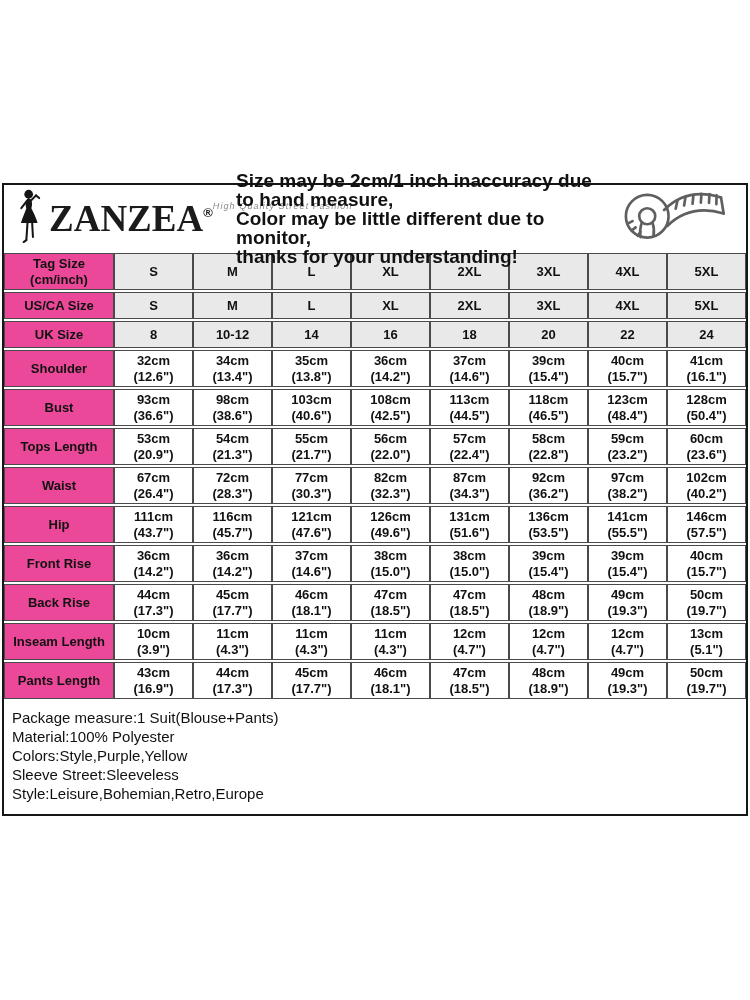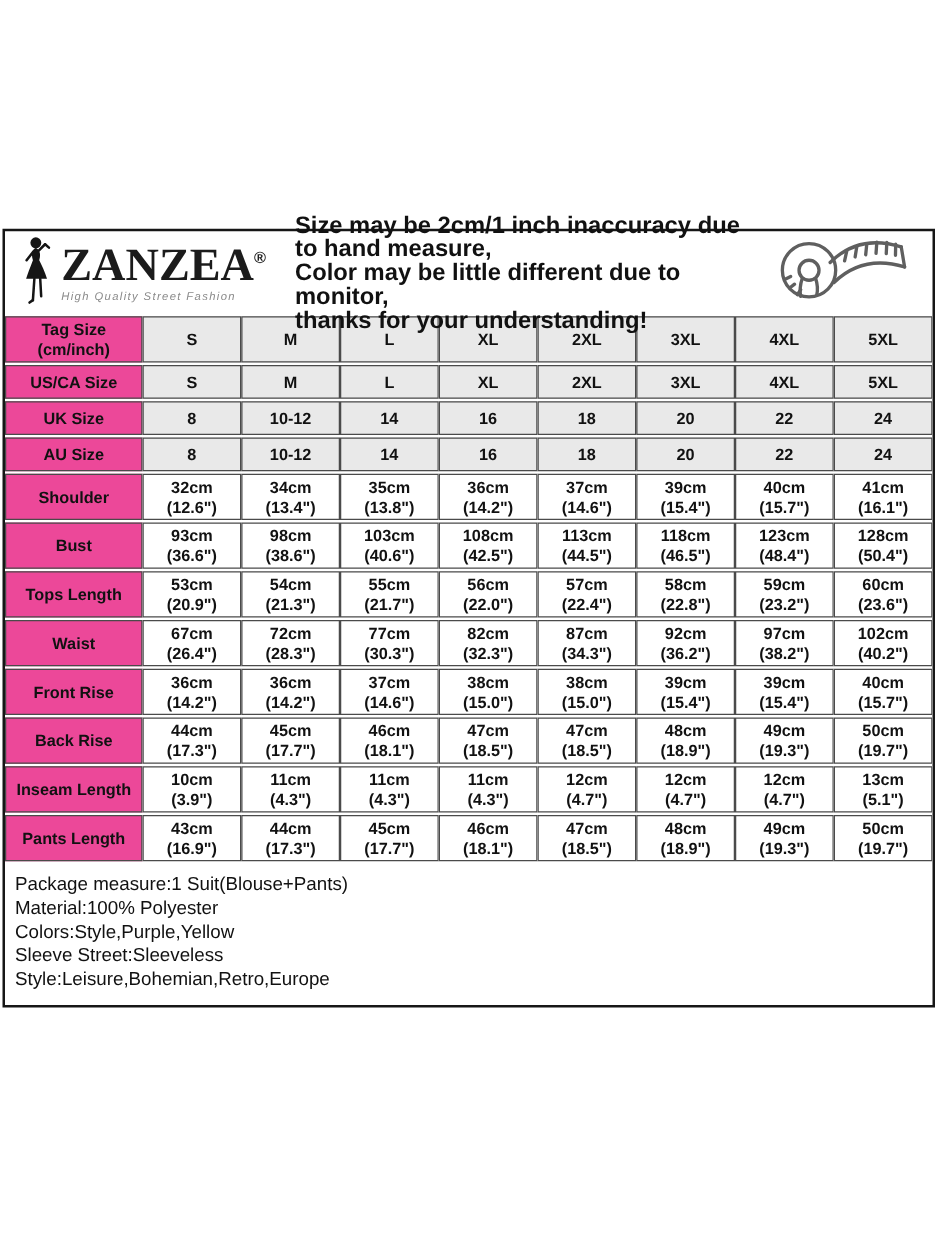--- a/index.html
+++ b/index.html
@@ -25,21 +25,21 @@
   }
   .logo {
     width: 228px;
     display: flex;
     align-items: center;
     gap: 3px;
     padding-left: 8px;
     box-sizing: border-box;
     flex-shrink: 0;
   }
-  .brandtext { display: flex; flex-direction: column; line-height: 1; justify-content: flex-end; }
+  .brandtext { display: flex; flex-direction: row; line-height: 1; justify-content: flex-end; }
   .brandname {
     font-family: "Liberation Serif", serif;
     font-weight: bold;
     font-size: 37px;
     letter-spacing: 0px;
     color: #1b1b1b;
     white-space: nowrap;
   }
   .regmark { font-size: 13px; vertical-align: 14px; font-family: "Liberation Sans", sans-serif; font-weight: bold; }
   .tagline {
@@ -193,31 +193,20 @@
           <th>UK Size</th>
           <td>8</td>
           <td>10-12</td>
           <td>14</td>
           <td>16</td>
           <td>18</td>
           <td>20</td>
           <td>22</td>
           <td>24</td>
         </tr>
-        <tr class="shaded ">
-          <th>AU Size</th>
-          <td>8</td>
-          <td>10-12</td>
-          <td>14</td>
-          <td>16</td>
-          <td>18</td>
-          <td>20</td>
-          <td>22</td>
-          <td>24</td>
-        </tr>
         <tr class="tall">
           <th>Shoulder</th>
           <td>32cm<br>(12.6")</td>
           <td>34cm<br>(13.4")</td>
           <td>35cm<br>(13.8")</td>
           <td>36cm<br>(14.2")</td>
           <td>37cm<br>(14.6")</td>
           <td>39cm<br>(15.4")</td>
           <td>40cm<br>(15.7")</td>
           <td>41cm<br>(16.1")</td>
@@ -249,20 +238,31 @@
           <td>67cm<br>(26.4")</td>
           <td>72cm<br>(28.3")</td>
           <td>77cm<br>(30.3")</td>
           <td>82cm<br>(32.3")</td>
           <td>87cm<br>(34.3")</td>
           <td>92cm<br>(36.2")</td>
           <td>97cm<br>(38.2")</td>
           <td>102cm<br>(40.2")</td>
         </tr>
         <tr class="tall">
+          <th>Hip</th>
+          <td>111cm<br>(43.7")</td>
+          <td>116cm<br>(45.7")</td>
+          <td>121cm<br>(47.6")</td>
+          <td>126cm<br>(49.6")</td>
+          <td>131cm<br>(51.6")</td>
+          <td>136cm<br>(53.5")</td>
+          <td>141cm<br>(55.5")</td>
+          <td>146cm<br>(57.5")</td>
+        </tr>
+        <tr class="tall">
           <th>Front Rise</th>
           <td>36cm<br>(14.2")</td>
           <td>36cm<br>(14.2")</td>
           <td>37cm<br>(14.6")</td>
           <td>38cm<br>(15.0")</td>
           <td>38cm<br>(15.0")</td>
           <td>39cm<br>(15.4")</td>
           <td>39cm<br>(15.4")</td>
           <td>40cm<br>(15.7")</td>
         </tr>

